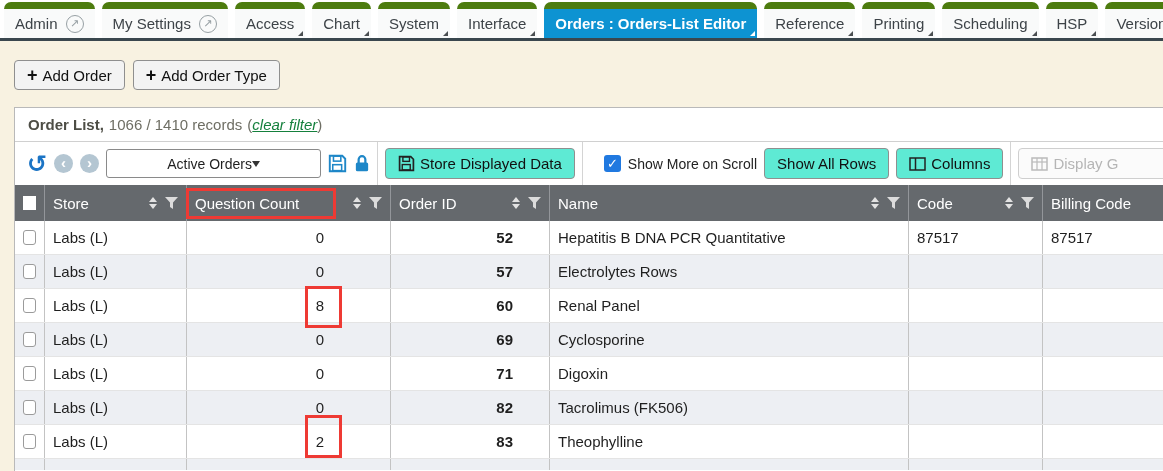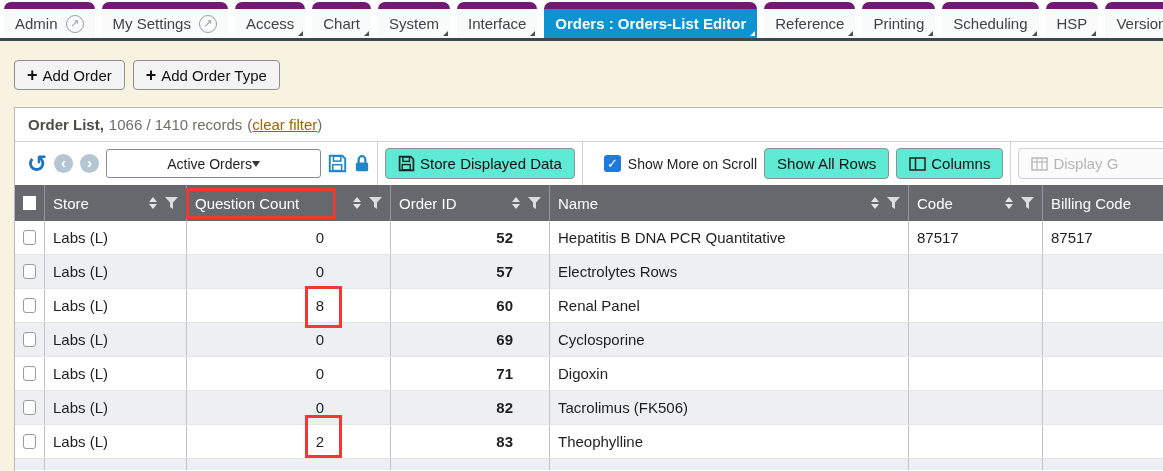--- a/index.html
+++ b/index.html
@@ -10,21 +10,21 @@
   }
 
   
   .tabbar {
     position:absolute; top:0; left:0; width:1200px; height:38px;
     background:#ffffff; display:flex; align-items:flex-start;
     padding:2px 0 0 4px; gap:7px;
   }
   .tab {
     position:relative; flex:0 0 auto; height:36px;
-    background:#f9fafa; border-top:7px solid #701a75; border-radius:7px 7px 0 0;
+    background:#f9fafa; border-top:7px solid #4d7c0f; border-radius:7px 7px 0 0;
     display:flex; align-items:center; gap:8px; padding:0 11px;
     font-size:15px; color:#3d4348; cursor:pointer; white-space:nowrap;
   }
   .tab.active { background:#0d93d2; color:#ffffff; font-weight:bold; }
   .corner {
     position:absolute; right:2px; bottom:2px; width:0; height:0;
     border-bottom:5px solid #4b4f52; border-left:5px solid transparent;
   }
   .tab.active .corner { border-bottom-color:#ffffff; }
   .ext-icon {
@@ -44,21 +44,21 @@
   }
   .plus { font-weight:bold; font-size:18px; line-height:1; }
 
   
   .panel {
     position:absolute; top:107px; left:14px; width:1149px; height:364px;
     background:#ffffff; border:1px solid #b9b9b9; border-right:none; border-bottom:none;
   }
   .panel-title { height:33px; display:flex; align-items:center; padding-left:13px; font-size:15px; color:#6e6e64; }
   .panel-title .bold { font-weight:bold; color:#4d4d45; margin-right:5px; }
-  .panel-title .link { text-decoration:underline; color:#a16207; cursor:pointer; }
+  .panel-title .link { text-decoration:underline; color:#15803d; cursor:pointer;font-style:italic; }
 
   
   .toolbar {
     display:flex; align-items:center; height:44px; gap:7px;
     border-top:1px solid #d0d0d0; padding:0 0 0 12px; overflow:hidden;
   }
   .toolbar > * { flex:0 0 auto; }
   .icon-refresh { color:#1b74c5; font-size:24px; font-weight:bold; line-height:1; font-family:"DejaVu Sans", sans-serif; cursor:pointer; }
   .nav-circle {
     width:19px; height:19px; border-radius:50%; background:#b4c6d2; color:#ffffff;

